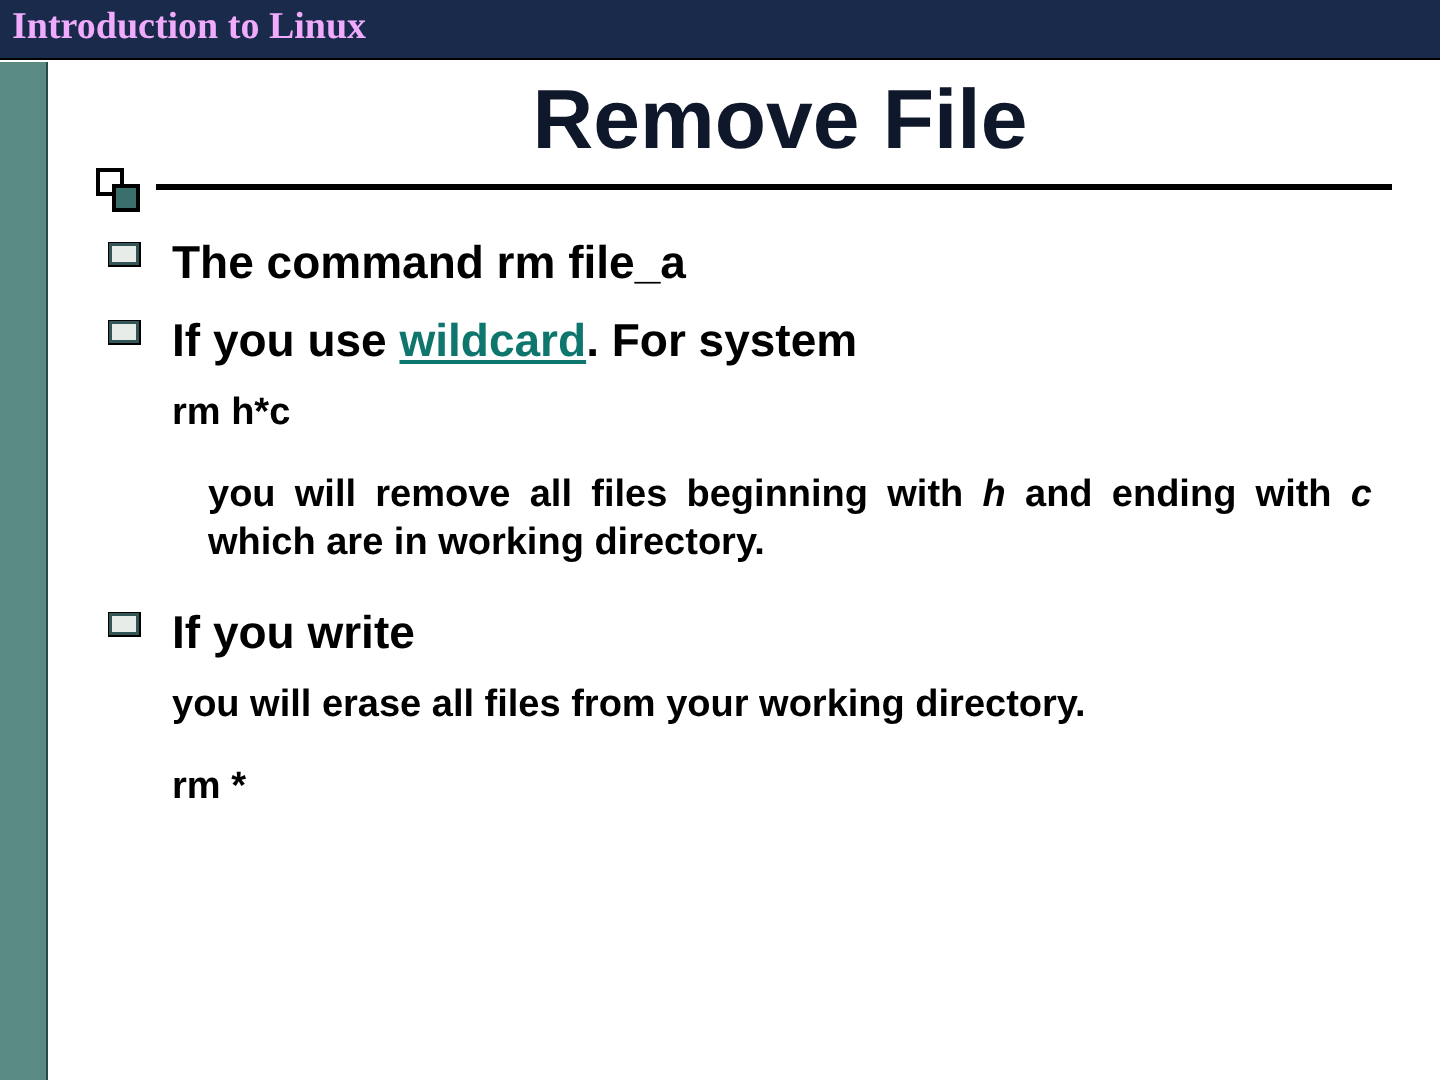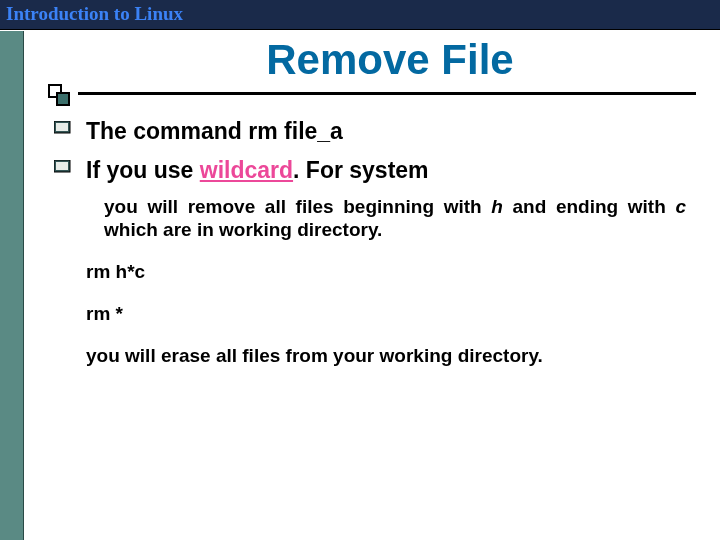--- a/index.html
+++ b/index.html
@@ -6,34 +6,34 @@
   body {
     width: 720px;
     height: 540px;
     background: #fff;
     font-family: Arial, Helvetica, sans-serif;
     position: relative;
     overflow: hidden;
   }
   .header-bar {
     background: #1a2a4a;
-    color: #3b82f6;
+    color: #f0abfc;
     font-weight: bold;
     font-size: 19px;
     padding: 3px 6px 4px 6px;
     border-bottom: 1px solid #000;
     font-family: Georgia, 'Times New Roman', serif;
   }
   .slide-title {
     font-size: 42px;
     font-weight: bold;
     text-align: center;
     margin-top: 6px;
     margin-left: 60px;
-    color: #0369a1;
+    color: #0f172a;
   }
   .title-rule-wrap {
     position: relative;
     margin-top: 8px;
     margin-bottom: 22px;
   }
   .title-rule {
     height: 3px;
     background: #000;
     margin-left: 78px;
@@ -93,21 +93,21 @@
     color: #000;
     margin-left: 32px;
     margin-bottom: 18px;
     line-height: 1.25;
   }
   .cont-text.indent2 {
     margin-left: 50px;
     text-align: justify;
   }
   .link {
-    color: #ec4899;
+    color: #0f766e;
     text-decoration: underline;
   }
   .ital { font-style: italic; }
 </style>
 </head>
 <body>
 
 <div class="header-bar">
   <span>Introduction to Linux</span>
 </div>
@@ -140,21 +140,30 @@
     <span class="bullet-icon">
       <svg width="18" height="14">
           <rect x="0" y="0" width="16" height="12" fill="#355" stroke="#000" stroke-width="1"></rect>
           <rect x="2" y="2" width="12" height="8" fill="#e8ece8"></rect>
         </svg>
     </span>
     <span class="bullet-text">
       <span>If you use </span><span class="link">wildcard</span><span>. For system</span>
     </span>
   </div>
+  <div class="cont-text">rm h*c</div>
   <div class="cont-text indent2">
     <span>you will remove all files beginning with </span><span class="ital">h</span><span> and ending with </span><span class="ital">c</span><span> which are in working directory.</span>
   </div>
-  <div class="cont-text">rm h*c</div>
 
+  <div class="bullet-row">
+    <span class="bullet-icon">
+      <svg width="18" height="14">
+          <rect x="0" y="0" width="16" height="12" fill="#355" stroke="#000" stroke-width="1"></rect>
+          <rect x="2" y="2" width="12" height="8" fill="#e8ece8"></rect>
+        </svg>
+    </span>
+    <span class="bullet-text">If you write</span>
+  </div>
+  <div class="cont-text">you will erase all files from your working directory.</div>
   <div class="cont-text">rm *</div>
-  <div class="cont-text">you will erase all files from your working directory.</div>
 
 </div>
 
 </body></html>

